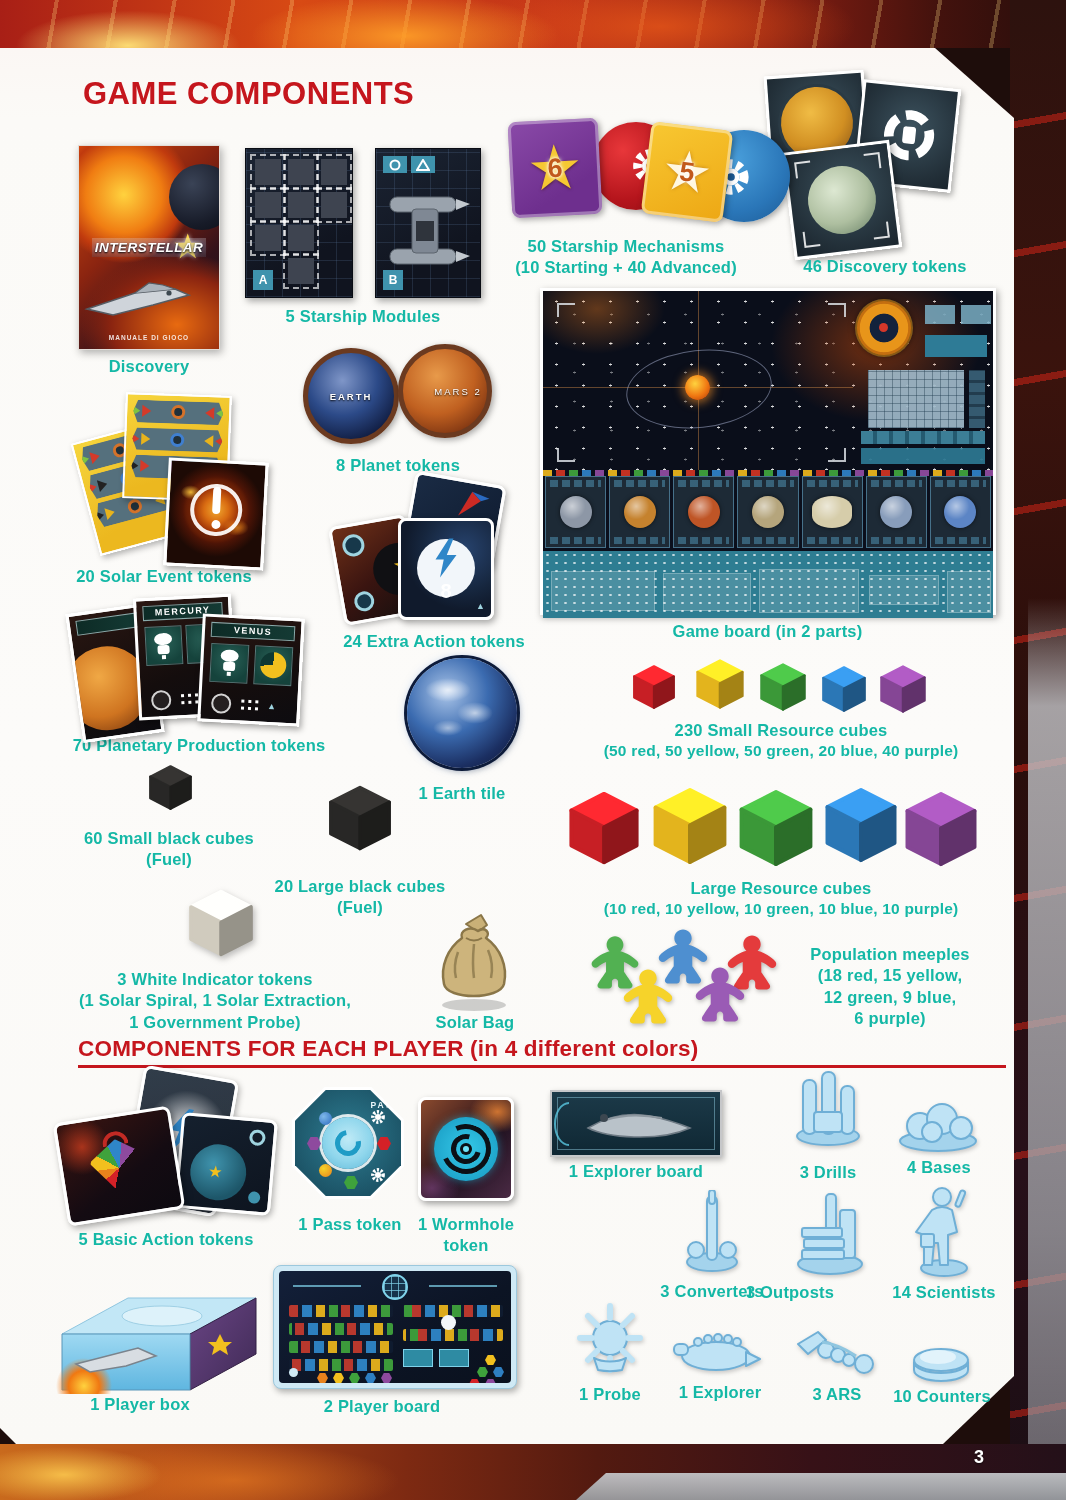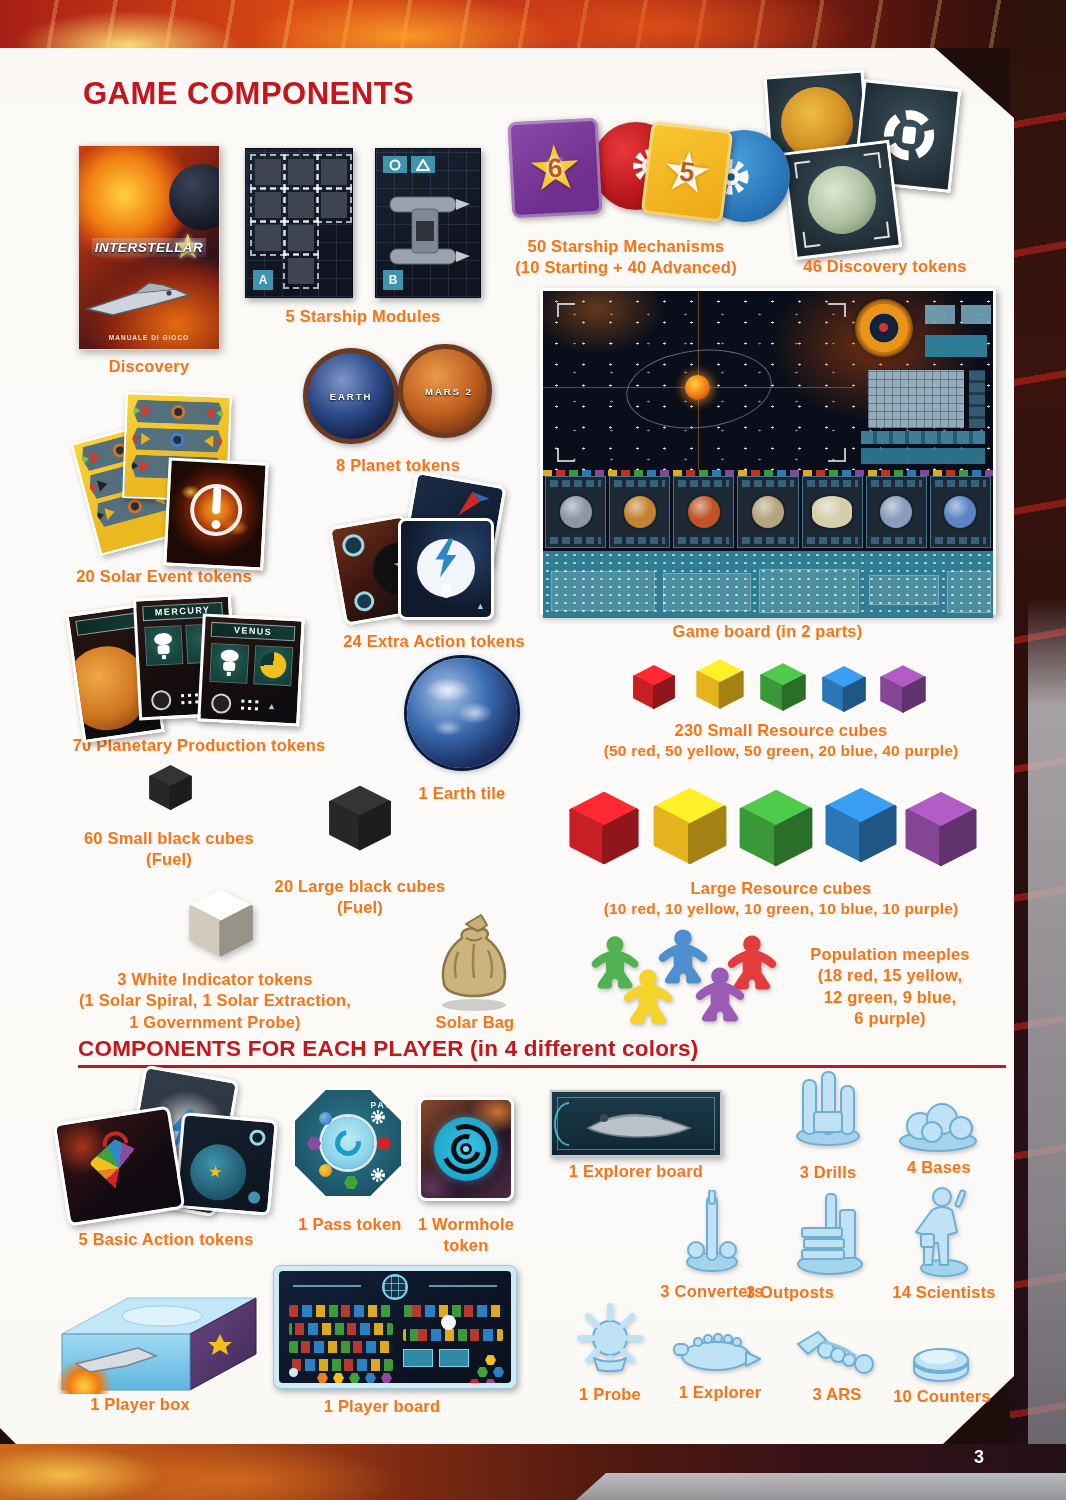--- a/index.html
+++ b/index.html
@@ -46,21 +46,21 @@
   #panel {
     position:absolute; left:0; top:48px; width:1014px; height:1396px;
     background: linear-gradient(180deg,#fbf7f4,#fbfaf7 5%,#fcfbf9 50%,#faf9f6);
     clip-path: polygon(0 0, 935px 0, 1014px 70px, 1014px 1328px, 943px 1396px, 16px 1396px, 0 1380px);
   }
 
   
   .h1 { position:absolute; left:83px; top:76px; font-size:31px; font-weight:800; color:#c5161d; letter-spacing:.5px; }
   .h2 { position:absolute; left:78px; top:1036px; font-size:22.5px; font-weight:800; color:#c5161d; letter-spacing:.2px; }
   .h2u { position:absolute; left:78px; top:1065px; width:928px; height:3px; background:#c5161d; }
-  .cap { position:absolute; font-weight:700; color:#f97316; text-align:center; font-size:16.5px; line-height:1.3; letter-spacing:.2px; }
+  .cap { position:absolute; font-weight:700; color:#14b8a6; text-align:center; font-size:16.5px; line-height:1.3; letter-spacing:.2px; }
 
   .ph { border:3px solid #fff; box-shadow: 2px 3px 7px rgba(0,0,0,.35); }
 
   
   .rulebook {
     position:absolute; left:78px; top:145px; width:142px; height:205px; border:1px solid #e2ddd8;
     box-shadow:2px 3px 8px rgba(0,0,0,.3);
     background:
       radial-gradient(95px 95px at 32% 24%, #ffd23e, #f07d12 40%, #c03a0e 62%, rgba(120,25,8,0) 72%),
       radial-gradient(120px 90px at 70% 88%, #e86a10, #8a2410 55%, rgba(40,12,8,0) 80%),
@@ -365,21 +365,21 @@
       </div>
   </div>
   <div class="cap" style="left:775px;top:256px;width:220px;">
     <div>46 Discovery tokens</div>
   </div>
 
   <div class="tok-ci" style="left:303px;top:348px;width:96px;height:96px;background:radial-gradient(circle at 40% 32%,#7f96c8,#2c4a88 45%,#101c40 80%,#351b10);border:5px solid #6b3a20;">
     <div style="position:absolute;left:0;top:38px;width:100%;text-align:center;color:#fff;font-weight:800;font-size:9.5px;letter-spacing:2px;text-shadow:0 1px 2px #000;">EARTH</div>
   </div>
   <div class="tok-ci" style="left:398px;top:344px;width:94px;height:94px;background:radial-gradient(circle at 40% 32%,#e89a4a,#c06020 50%,#7e3512 82%,#40180a);border:5px solid #6b3a20;">
-    <div style="position:absolute;left:4px;top:37px;width:100%;text-align:center;color:#fff;font-weight:700;font-size:9.5px;letter-spacing:2px;text-shadow:0 1px 2px #000;">MARS 2</div>
+    <div style="position:absolute;left:13px;top:37px;width:100%;text-align:center;color:#fff;font-weight:400;font-size:9.5px;letter-spacing:2px;text-shadow:0 1px 2px #000;">MARS 2</div>
   </div>
   <div class="cap" style="left:300px;top:455px;width:196px;">
     <div>8 Planet tokens</div>
   </div>
 
   <div class="board ph">
     <div class="bd-space">
       <div class="bd-chv"></div>
         <div class="bd-chh"></div>
       <div class="bd-orbit"></div>
@@ -908,21 +908,21 @@
       <div class="pbhex" style="left:102px;top:102px;background:#8e4a9e;"></div>
       <div class="pbhex" style="left:206px;top:84px;background:#f2c01e;"></div>
       <div class="pbhex" style="left:198px;top:96px;background:#3fa23c;"></div>
       <div class="pbhex" style="left:214px;top:96px;background:#2e7fc2;"></div>
       <div class="pbhex" style="left:190px;top:108px;background:#d42127;"></div>
       <div class="pbhex" style="left:206px;top:108px;background:#8e4a9e;"></div>
       <div style="position:absolute;left:10px;bottom:6px;width:9px;height:9px;border-radius:50%;background:#cfe9f5;"></div>
     </div>
   </div>
   <div class="cap" style="left:322px;top:1396px;width:120px;">
-      <div>1 Player board</div>
+      <div>2 Player board</div>
     </div>
 
   <div class="mini" style="left:573px;top:1300px;width:74px;height:82px;">
     <svg viewBox="0 0 74 82">
       <circle class="mshape" cx="37" cy="38" r="17"></circle>
       <path d="M37 6 v12 M37 58 v12 M7 38 h12 M55 38 h12 M15 16 l9 9 M59 16 l-9 9 M15 60 l9 -9 M59 60 l-9 -9" stroke="#bfe3f5" stroke-width="6" stroke-linecap="round" fill="none"></path>
       <path class="mshape" d="M21 58 a22 11 0 0 0 32 0 l-4 12 a24 8 0 0 1 -24 0 z"></path>
     </svg>
   </div>
   <div class="cap" style="left:572px;top:1384px;width:76px;">

